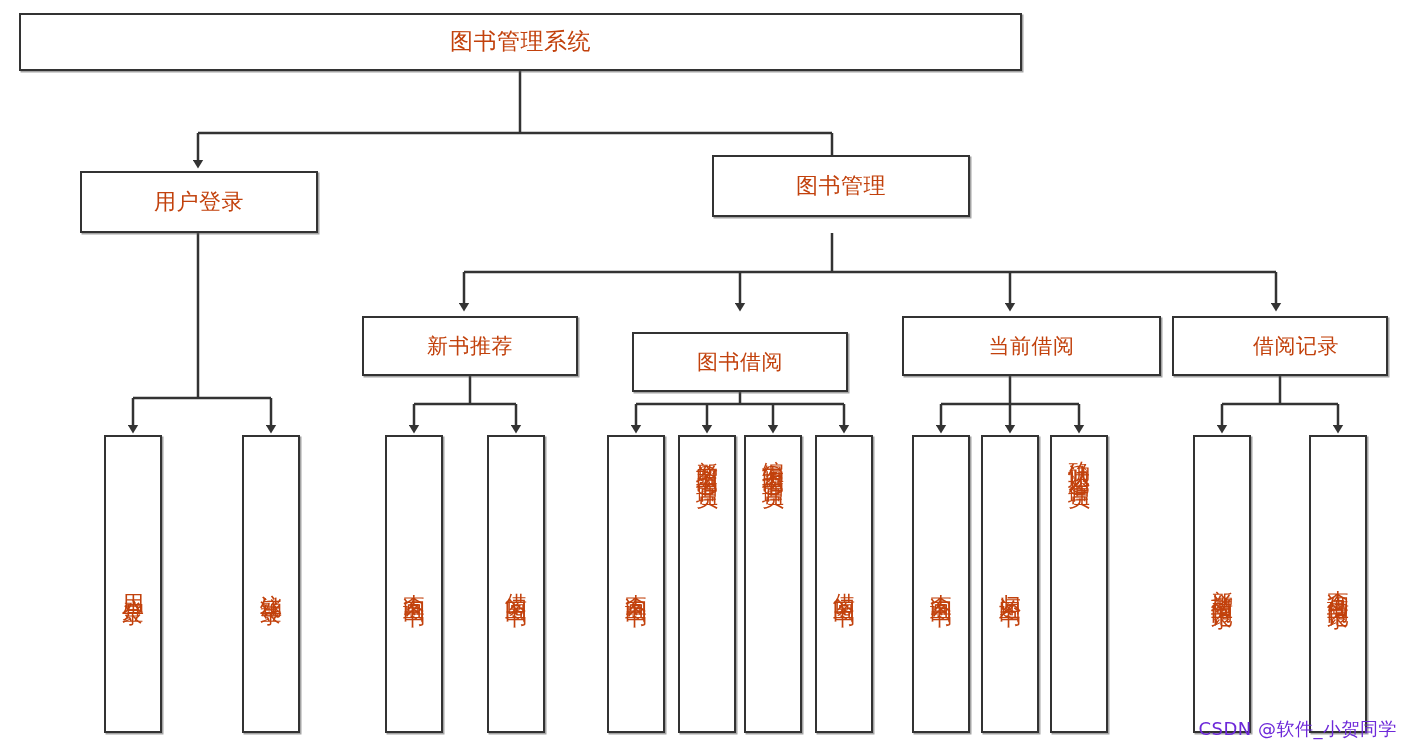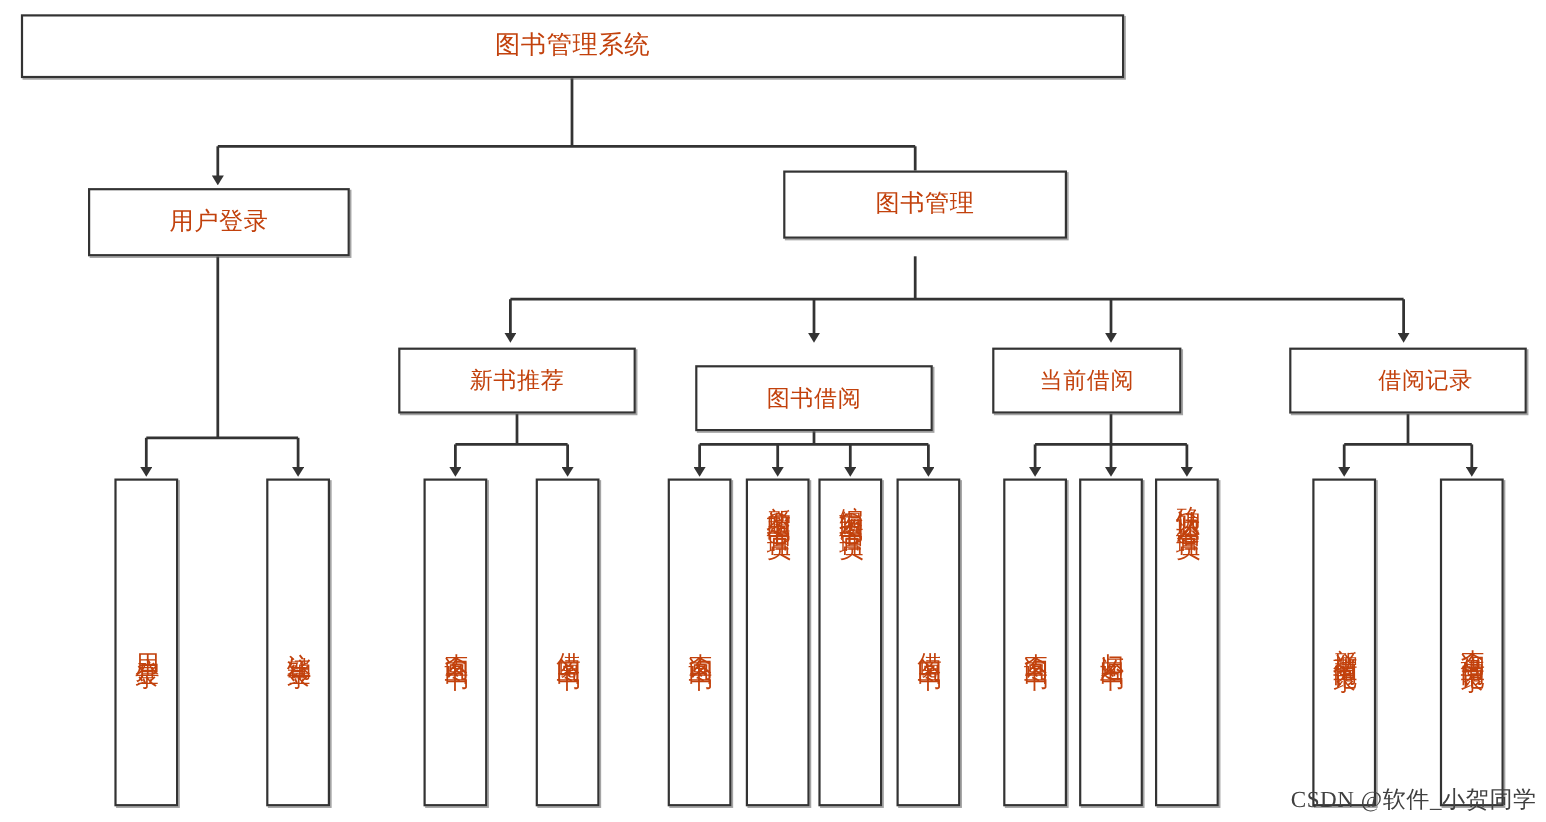--- a/index.html
+++ b/index.html
@@ -61,26 +61,25 @@
     line-height: 1;
     white-space: normal;
     display: block;
   }
   .leaf.fit-mid { align-items: center; }
   .leaf.fit-top { align-items: flex-start; padding-top: 6px; }
   .watermark {
     position: absolute;
     right: 8px;
     bottom: 6px;
-    font-size: 21px;
-    color: #404040;
+    font-size: 18px;
+    color: #6d28d9;
     letter-spacing: 0.5px;
     white-space: nowrap;
     pointer-events: none;
-    font-family: Liberation Serif, serif;
   }
 </style>
 </head>
 <body>
 
 <div id="diagram-root">
 
   <svg id="flow" viewBox="0 0 1405 747" xmlns="http://www.w3.org/2000/svg">
     <defs>
       <marker id="arrow" markerWidth="9" markerHeight="11" refX="0.5" refY="5.5" orient="auto" markerUnits="userSpaceOnUse">
@@ -141,21 +140,21 @@
   <div class="node-box lvl1" style="left:712px; top:155px; width:258px; height:62px;">
     <span class="node-label">图书管理</span>
   </div>
 
   <div class="node-box lvl2" style="left:362px; top:316px; width:216px; height:60px;">
     <span class="node-label">新书推荐</span>
   </div>
   <div class="node-box lvl2" style="left:632px; top:332px; width:216px; height:60px;">
     <span class="node-label">图书借阅</span>
   </div>
-  <div class="node-box lvl2" style="left:902px; top:316px; width:172px; height:60px;">
+  <div class="node-box lvl2" style="left:902px; top:316px; width:259px; height:60px;">
     <span class="node-label">当前借阅</span>
   </div>
   <div class="node-box lvl2" style="left:1172px; top:316px; width:216px; height:60px;padding-left:32px;">
     <span class="node-label">借阅记录</span>
   </div>
 
   <div class="node-box leaf fit-mid" style="left:104px; top:435px; width:58px; height:298px;">
     <span class="node-label">用户登录</span>
   </div>
   <div class="node-box leaf fit-mid" style="left:242px; top:435px; width:58px; height:298px;">

